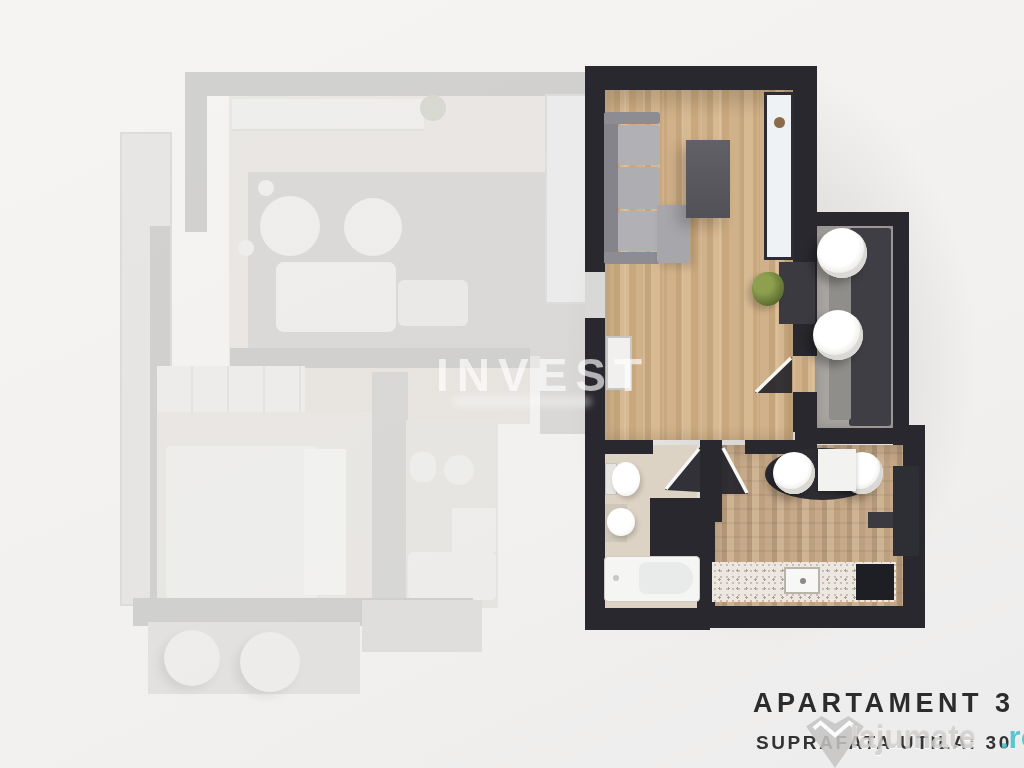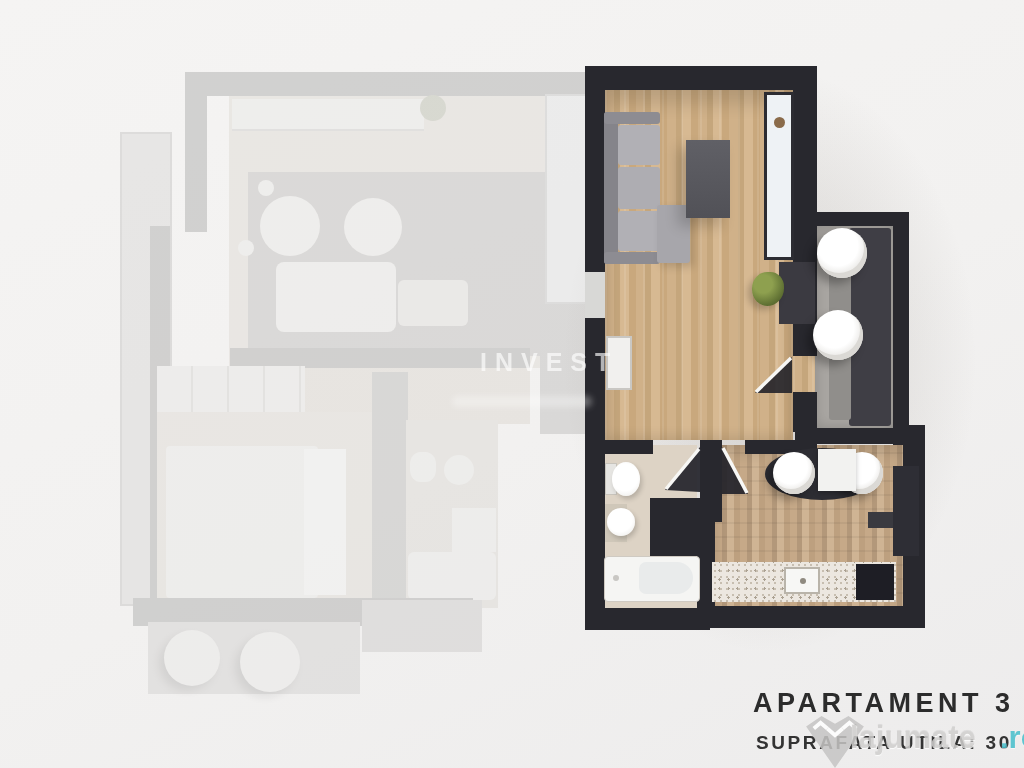--- a/index.html
+++ b/index.html
@@ -29,21 +29,21 @@
   .shadow-soft{box-shadow:-8px 8px 14px rgba(0,0,0,.18);}
   
   .faded{opacity:.5;filter:saturate(.65) contrast(.92);}
   .wallf{background:#b5b4b3;}
   .floorf{background:#eae4d9;}
   .whitef{background:#f4f3f0;}
   .rugf{background:#c9c7c4;}
   
   .caption-title{font-weight:700;font-size:27px;letter-spacing:4.5px;color:#2c2c2c;white-space:nowrap;}
   .caption-sub{font-weight:700;font-size:19px;letter-spacing:2.6px;color:#333;white-space:nowrap;}
-  .wm-invest{font-weight:700;font-size:25px;letter-spacing:8px;color:rgba(255,255,255,.65);white-space:nowrap;margin-left:44px;}
+  .wm-invest{font-weight:700;font-size:46px;letter-spacing:8px;color:rgba(255,255,255,.65);white-space:nowrap;}
   .wm-sub{background:rgba(255,255,255,.32);border-radius:6px;filter:blur(3px);}
   .lj{opacity:.85;white-space:nowrap;}
   .lj-name{font-weight:700;font-size:31px;color:#d0cfce;
       text-shadow:0 1px 1px #ffffff,0 -1px 1px rgba(0,0,0,.10);}
   .lj-tld{font-weight:700;font-size:31px;color:var(--accent-teal,#46bfcc);
       text-shadow:0 1px 1px rgba(255,255,255,.8);}
 </style>
 </head>
 <body>
 

